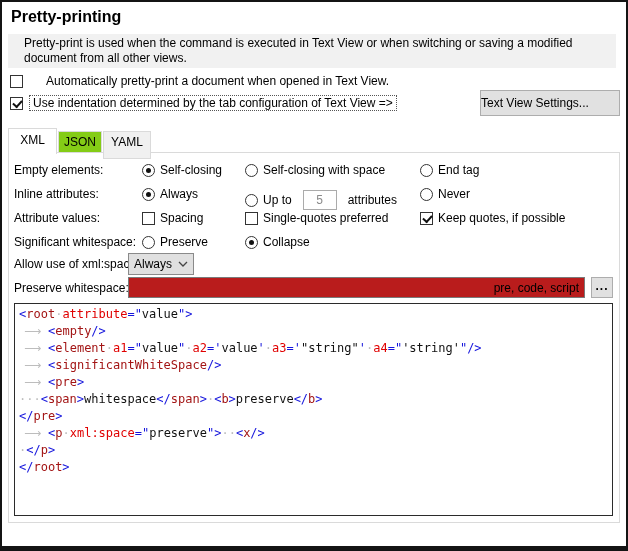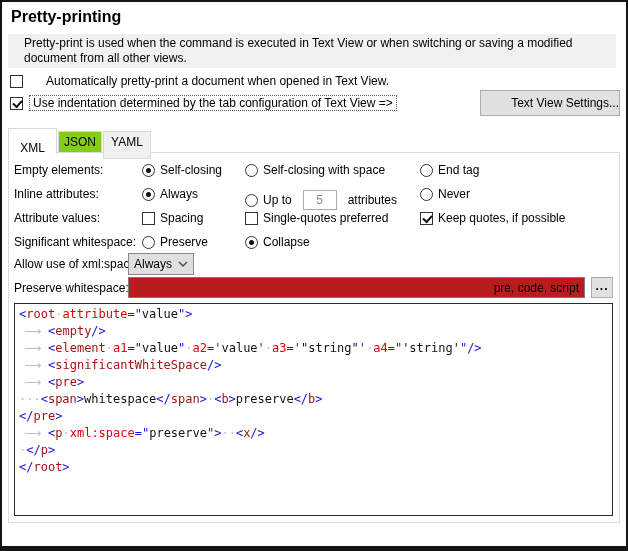--- a/index.html
+++ b/index.html
@@ -27,27 +27,27 @@
     position:relative; width:13px; height:13px; background:#fff;
     border:1px solid #333; border-radius:50%; flex:0 0 auto;
   }
   .radio.on::after {
     content:""; position:absolute; left:3px; top:3px; width:5px; height:5px;
     border-radius:50%; background:#111;
   }
   .focus-label { border:1px dotted #555; padding:0 3px; }
   .btn {
     position:absolute; left:478px; top:88px; width:140px; height:26px;
-    background:#E1E1E1; border:1px solid #ADADAD; font-size:12px; text-align:right;
+    background:#E1E1E1; border:1px solid #ADADAD; font-size:12px; text-align:left;
     line-height:24px; cursor:default;
   }
   
   .tab-page { position:absolute; left:6px; top:150px; width:612px; height:371px; border:1px solid #DADADA; background:#fff; }
   .tab { position:absolute; text-align:center; cursor:default; }
-  .tab.active { left:6px; top:126px; width:49px; height:26px; background:#fff; border:1px solid #DADADA; border-bottom:none; z-index:3; padding-top:12px; }
+  .tab.active { left:6px; top:126px; width:49px; height:26px; background:#fff; border:1px solid #DADADA; border-bottom:none; z-index:3; padding-top:4px; }
   .tab.t2 { left:56px; top:129px; width:44px; height:22px; background:#84cc16; border:1px solid #DADADA; padding-top:3px; }
   .tab.t3 { left:101px; top:129px; width:48px; height:28px; background:#F0F0F0; border:1px solid #DADADA; padding-top:3px; }
   .fcell { position:absolute; display:flex; align-items:center; gap:5px; height:20px; }
   .num-input {
     width:34px; height:20px; border:1px solid #ABABAB; color:#8a8a8a;
     text-align:center; font-size:12px; background:#fff; margin:0 6px;
   }
   .combo {
     position:absolute; left:126px; top:251px; width:66px; height:22px;
     background:#E0E0E0; border:1px solid #8A8A8A; display:flex; align-items:center;

